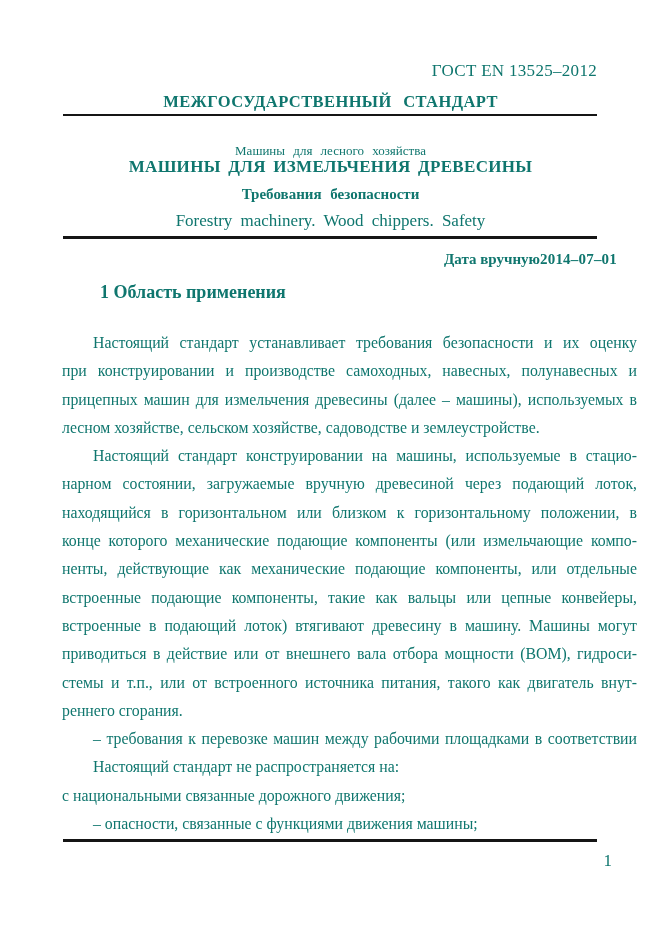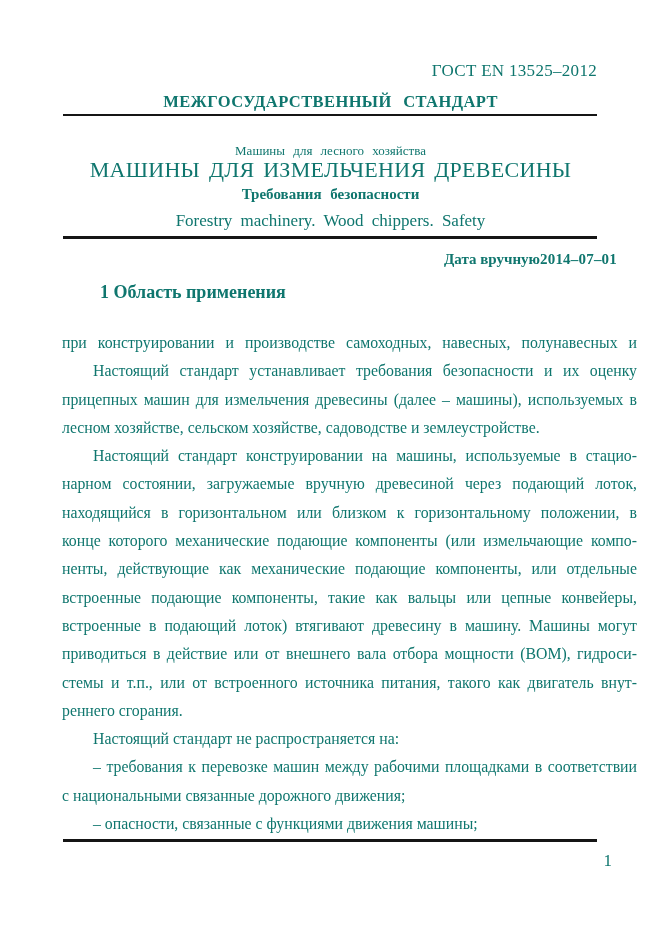--- a/index.html
+++ b/index.html
@@ -20,21 +20,21 @@
     white-space: nowrap;
   }
   .centered {
     position: absolute;
     left: 0; width: 661px;
     text-align: center;
     white-space: nowrap;
   }
   .std-type   { top: 92px;  font-weight: bold; font-size: 16.5px; word-spacing: 7px; letter-spacing: 0.4px; }
   .t-group    { top: 131px; font-weight: normal; font-size: 13px;   word-spacing: 5px; margin-top: 12px; }
-  .t-main     { top: 157px; font-weight: normal; font-size: 22px;   word-spacing: 3px; letter-spacing: 0.3px; }
+  .t-main     { top: 157px; font-weight: bold; font-size: 17px;   word-spacing: 3px; letter-spacing: 0.3px; }
   .t-sub      { top: 186px; font-weight: bold; font-size: 15px; word-spacing: 5px; }
   .t-en       { top: 211px; font-size: 17px; word-spacing: 4px; }
   .rule {
     position: absolute;
     left: 63px; width: 534px;
     background: #151515;
   }
   .rule-top    { top: 114px; height: 2px; }
   .rule-mid    { top: 236px; height: 3px; }
   .rule-footer { top: 839px; height: 3px; }
@@ -88,36 +88,36 @@
 
   <div class="rule rule-mid"></div>
 
   <div class="date-line">
     <span>Дата вручную</span><span class="date-value">2014–07–01</span>
   </div>
 
   <div class="section-heading">1 Область применения</div>
 
   <div class="body-text" id="body-text">
+      <div class="bline indent jfull">Настоящий стандарт устанавливает требования безопасности и их оценку</div>
       <div class="bline jfull">при конструировании и производстве самоходных, навесных, полунавесных и</div>
-      <div class="bline indent jfull">Настоящий стандарт устанавливает требования безопасности и их оценку</div>
       <div class="bline jfull">прицепных машин для измельчения древесины (далее – машины), используемых в</div>
       <div class="bline">лесном хозяйстве, сельском хозяйстве, садоводстве и землеустройстве.</div>
       <div class="bline indent jfull">Настоящий стандарт конструировании на машины, используемые в стацио-</div>
       <div class="bline jfull">нарном состоянии, загружаемые вручную древесиной через подающий лоток,</div>
       <div class="bline jfull">находящийся в горизонтальном или близком к горизонтальному положении, в</div>
       <div class="bline jfull">конце которого механические подающие компоненты (или измельчающие компо-</div>
       <div class="bline jfull">ненты, действующие как механические подающие компоненты, или отдельные</div>
       <div class="bline jfull">встроенные подающие компоненты, такие как вальцы или цепные конвейеры,</div>
       <div class="bline jfull">встроенные в подающий лоток) втягивают древесину в машину. Машины могут</div>
       <div class="bline jfull">приводиться в действие или от внешнего вала отбора мощности (ВОМ), гидроси-</div>
       <div class="bline jfull">стемы и т.п., или от встроенного источника питания, такого как двигатель внут-</div>
       <div class="bline">реннего сгорания.</div>
+      <div class="bline indent jfull">– требования к перевозке машин между рабочими площадками в соответствии</div>
       <div class="bline indent">Настоящий стандарт не распространяется на:</div>
-      <div class="bline indent jfull">– требования к перевозке машин между рабочими площадками в соответствии</div>
       <div class="bline">с национальными связанные дорожного движения;</div>
       <div class="bline indent">– опасности, связанные с функциями движения машины;</div>
     </div>
 
   <div class="rule rule-footer"></div>
 
   <div class="page-number">1</div>
 
 </div>
 

